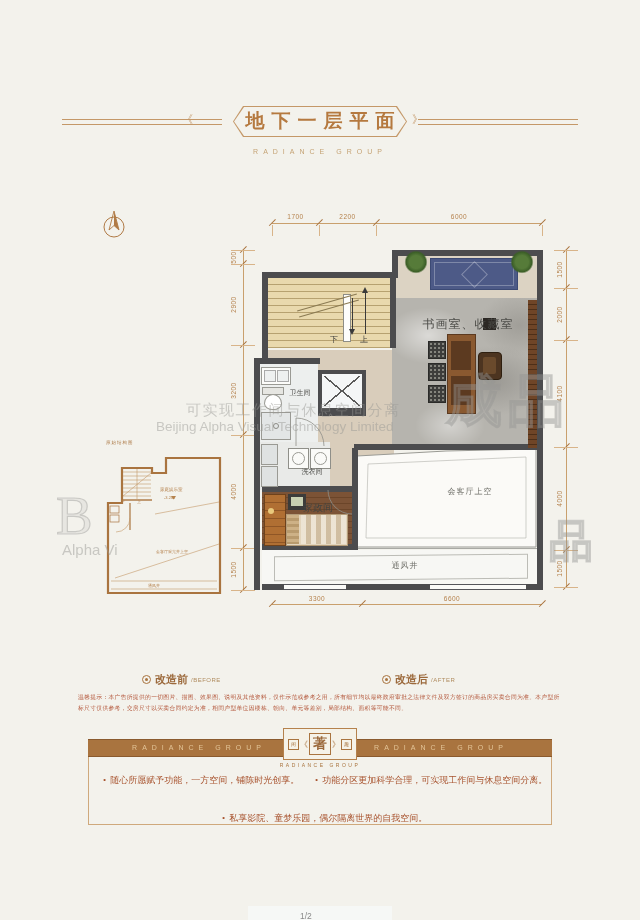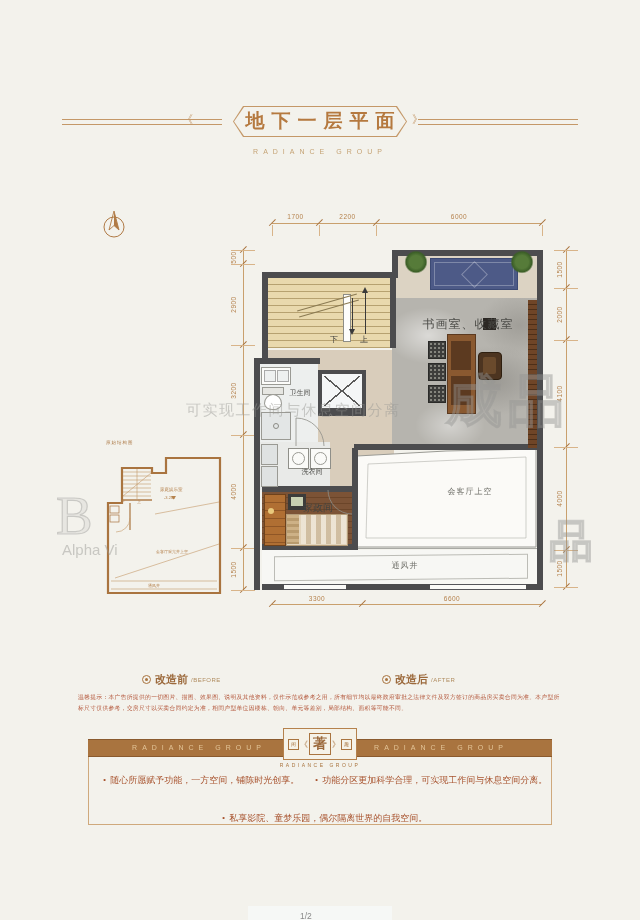--- a/index.html
+++ b/index.html
@@ -248,20 +248,21 @@
   <div class="tinylbl" style="left:106px;top:440px;font-size:4.5px;letter-spacing:1px;color:#a9743f;">原始结构图</div>
   <div class="tinylbl" style="left:160px;top:487px;font-size:4.5px;">家庭娱乐室</div>
   <div class="tinylbl" style="left:164px;top:495px;font-size:4px;">-3.200</div>
   <div class="tinylbl" style="left:156px;top:549px;font-size:4px;">会客厅采光井上空</div>
   <div class="tinylbl" style="left:148px;top:583px;font-size:4px;">通风井</div>
   <div class="tinylbl" style="left:121px;top:499px;font-size:4px;">下</div>
   <div class="tinylbl" style="left:137px;top:499px;font-size:4px;">上</div>
 
   <div class="wm wm-outline serif" style="left:446px;top:348px;font-size:56px;font-weight:bold;letter-spacing:6px;">成品</div>
   <div class="wm" style="left:186px;top:401px;font-size:15px;letter-spacing:1.5px;">可实现工作间与休息空间分离</div>
+  <div class="wm" style="left:156px;top:419px;font-size:13.5px;">Beijing Alpha Visual Technology Limited</div>
   <div class="wm wm-outline serif" style="left:56px;top:468px;font-size:55px;">B</div>
   <div class="wm" style="left:62px;top:541px;font-size:15px;">Alpha  Vi</div>
   <div class="wm wm-outline serif" style="left:549px;top:496px;font-size:44px;font-weight:bold;">品</div>
 
   <div class="abs" style="left:142px;top:672px;height:14px;">
     <span style="position:absolute;left:0;top:3px;width:7px;height:7px;border:1px solid #a9743f;border-radius:50%;">
       <span style="position:absolute;left:1.7px;top:1.7px;width:3.5px;height:3.5px;background:#a9743f;border-radius:50%;"></span>
     </span>
     <span class="serif" style="position:absolute;left:13px;top:0;font-size:11px;font-weight:bold;color:#9c6a3c;white-space:nowrap;">改造前</span>
     <span style="position:absolute;left:49px;top:5px;font-size:6px;letter-spacing:.5px;color:#b08c5f;white-space:nowrap;">/BEFORE</span>

